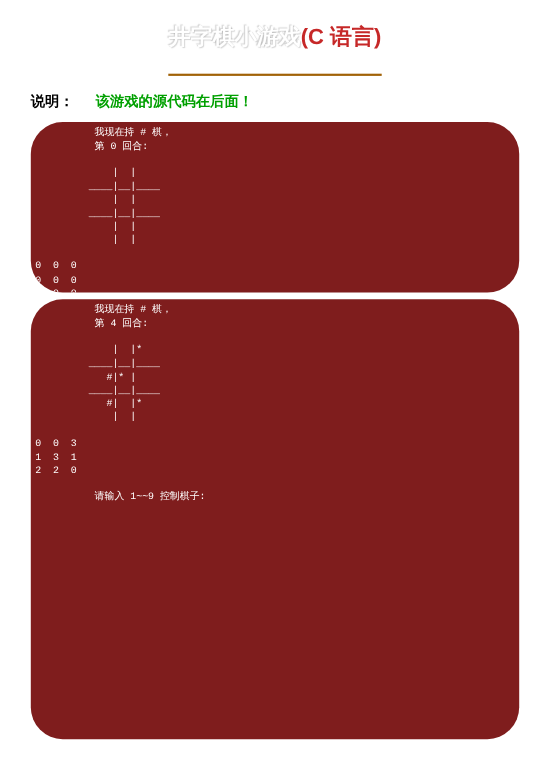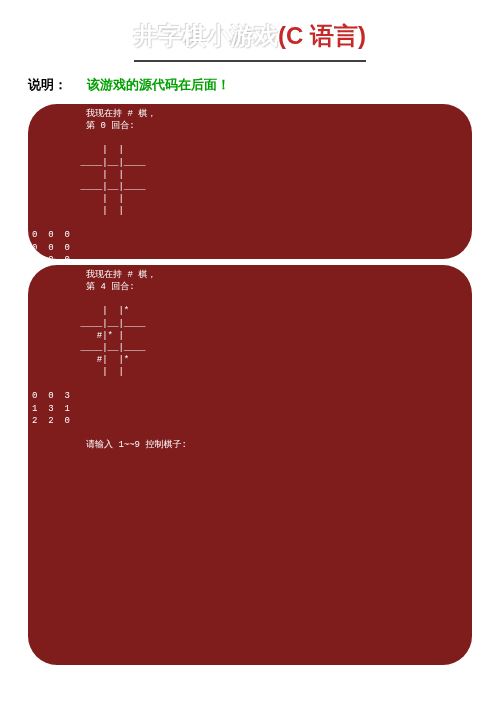--- a/index.html
+++ b/index.html
@@ -12,24 +12,24 @@
       background: #fff;
       font-family: "Microsoft YaHei", Arial, sans-serif;
       padding: 20px 28px;
     }
     .title-container {
       text-align: center;
       margin-bottom: 14px;
     }
     .title {
       display: inline-block;
-      font-size: 24px;
+      font-size: 20px;
       font-weight: bold;
-      border-bottom: 2px solid #404040;
-      padding-bottom: 8px;
+      border-bottom: 2px solid #a16207;
+      padding-bottom: 20px;
     }
     .title-white {
       color: #fff;
       text-shadow: 1px 1px 1px rgba(150,150,150,0.4), -1px -1px 1px rgba(150,150,150,0.4);
     }
     .title-c {
       color: #c62828;
     }
     .desc-line {
       font-size: 13px;

